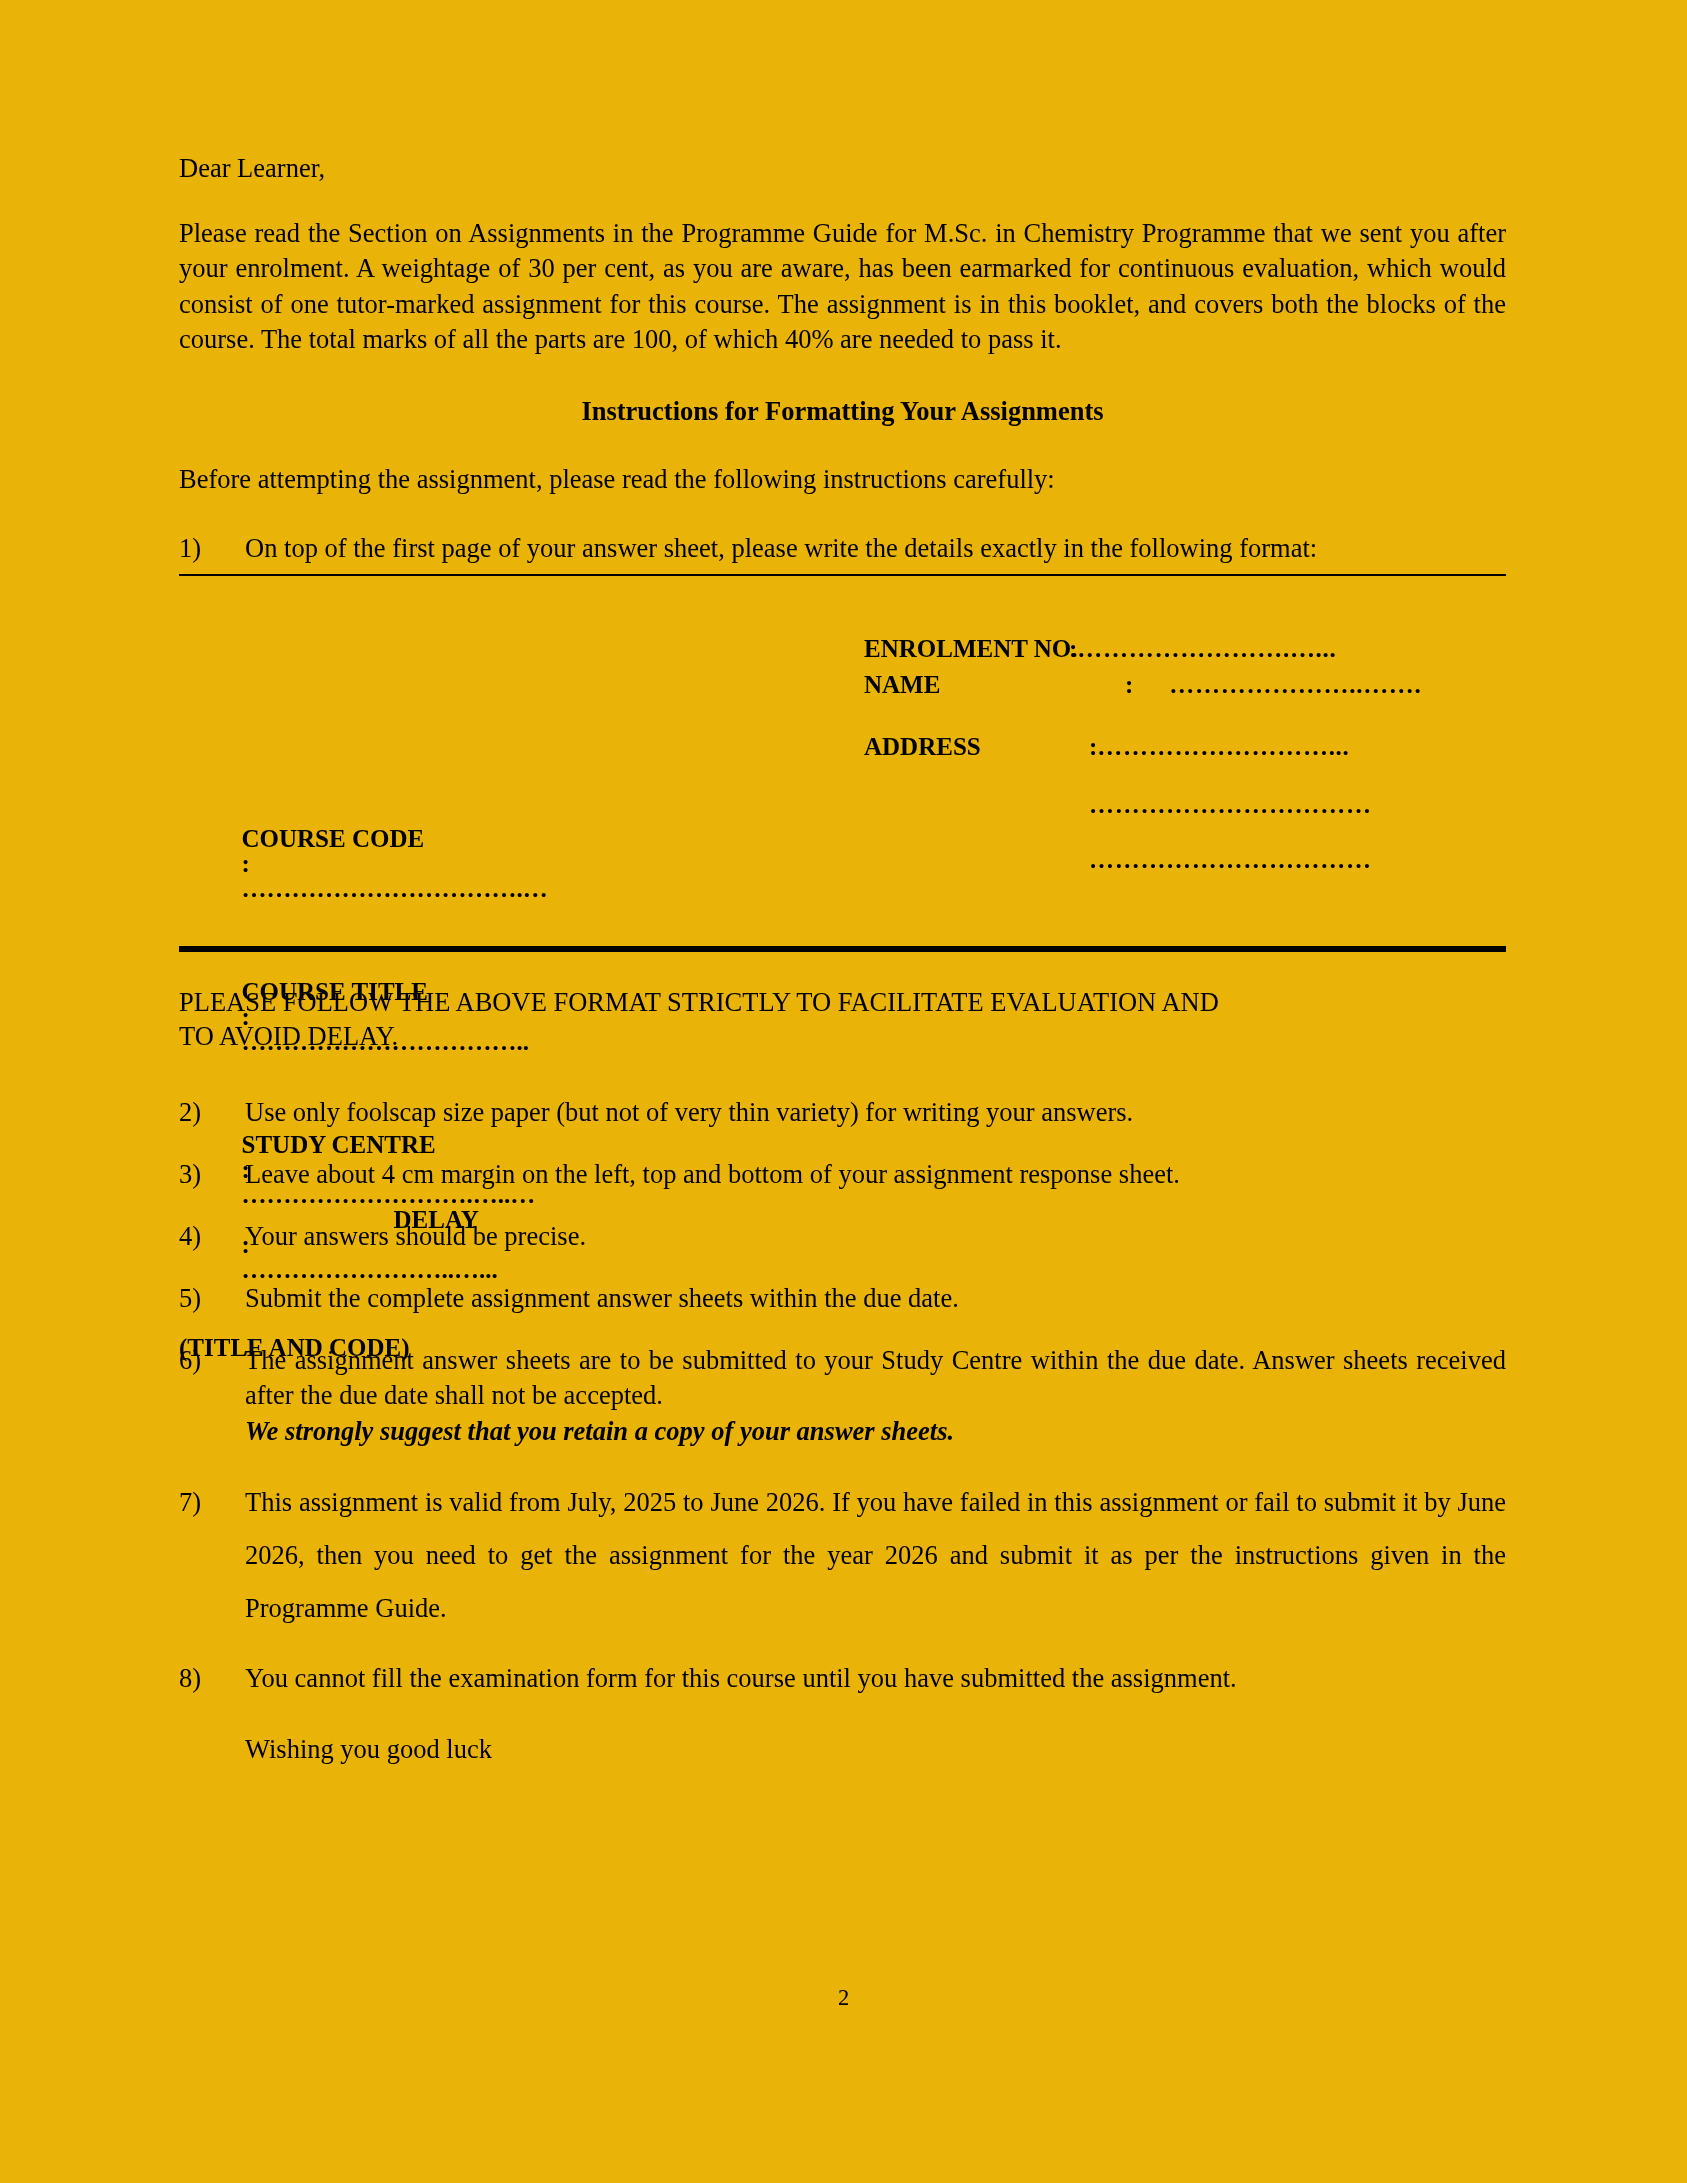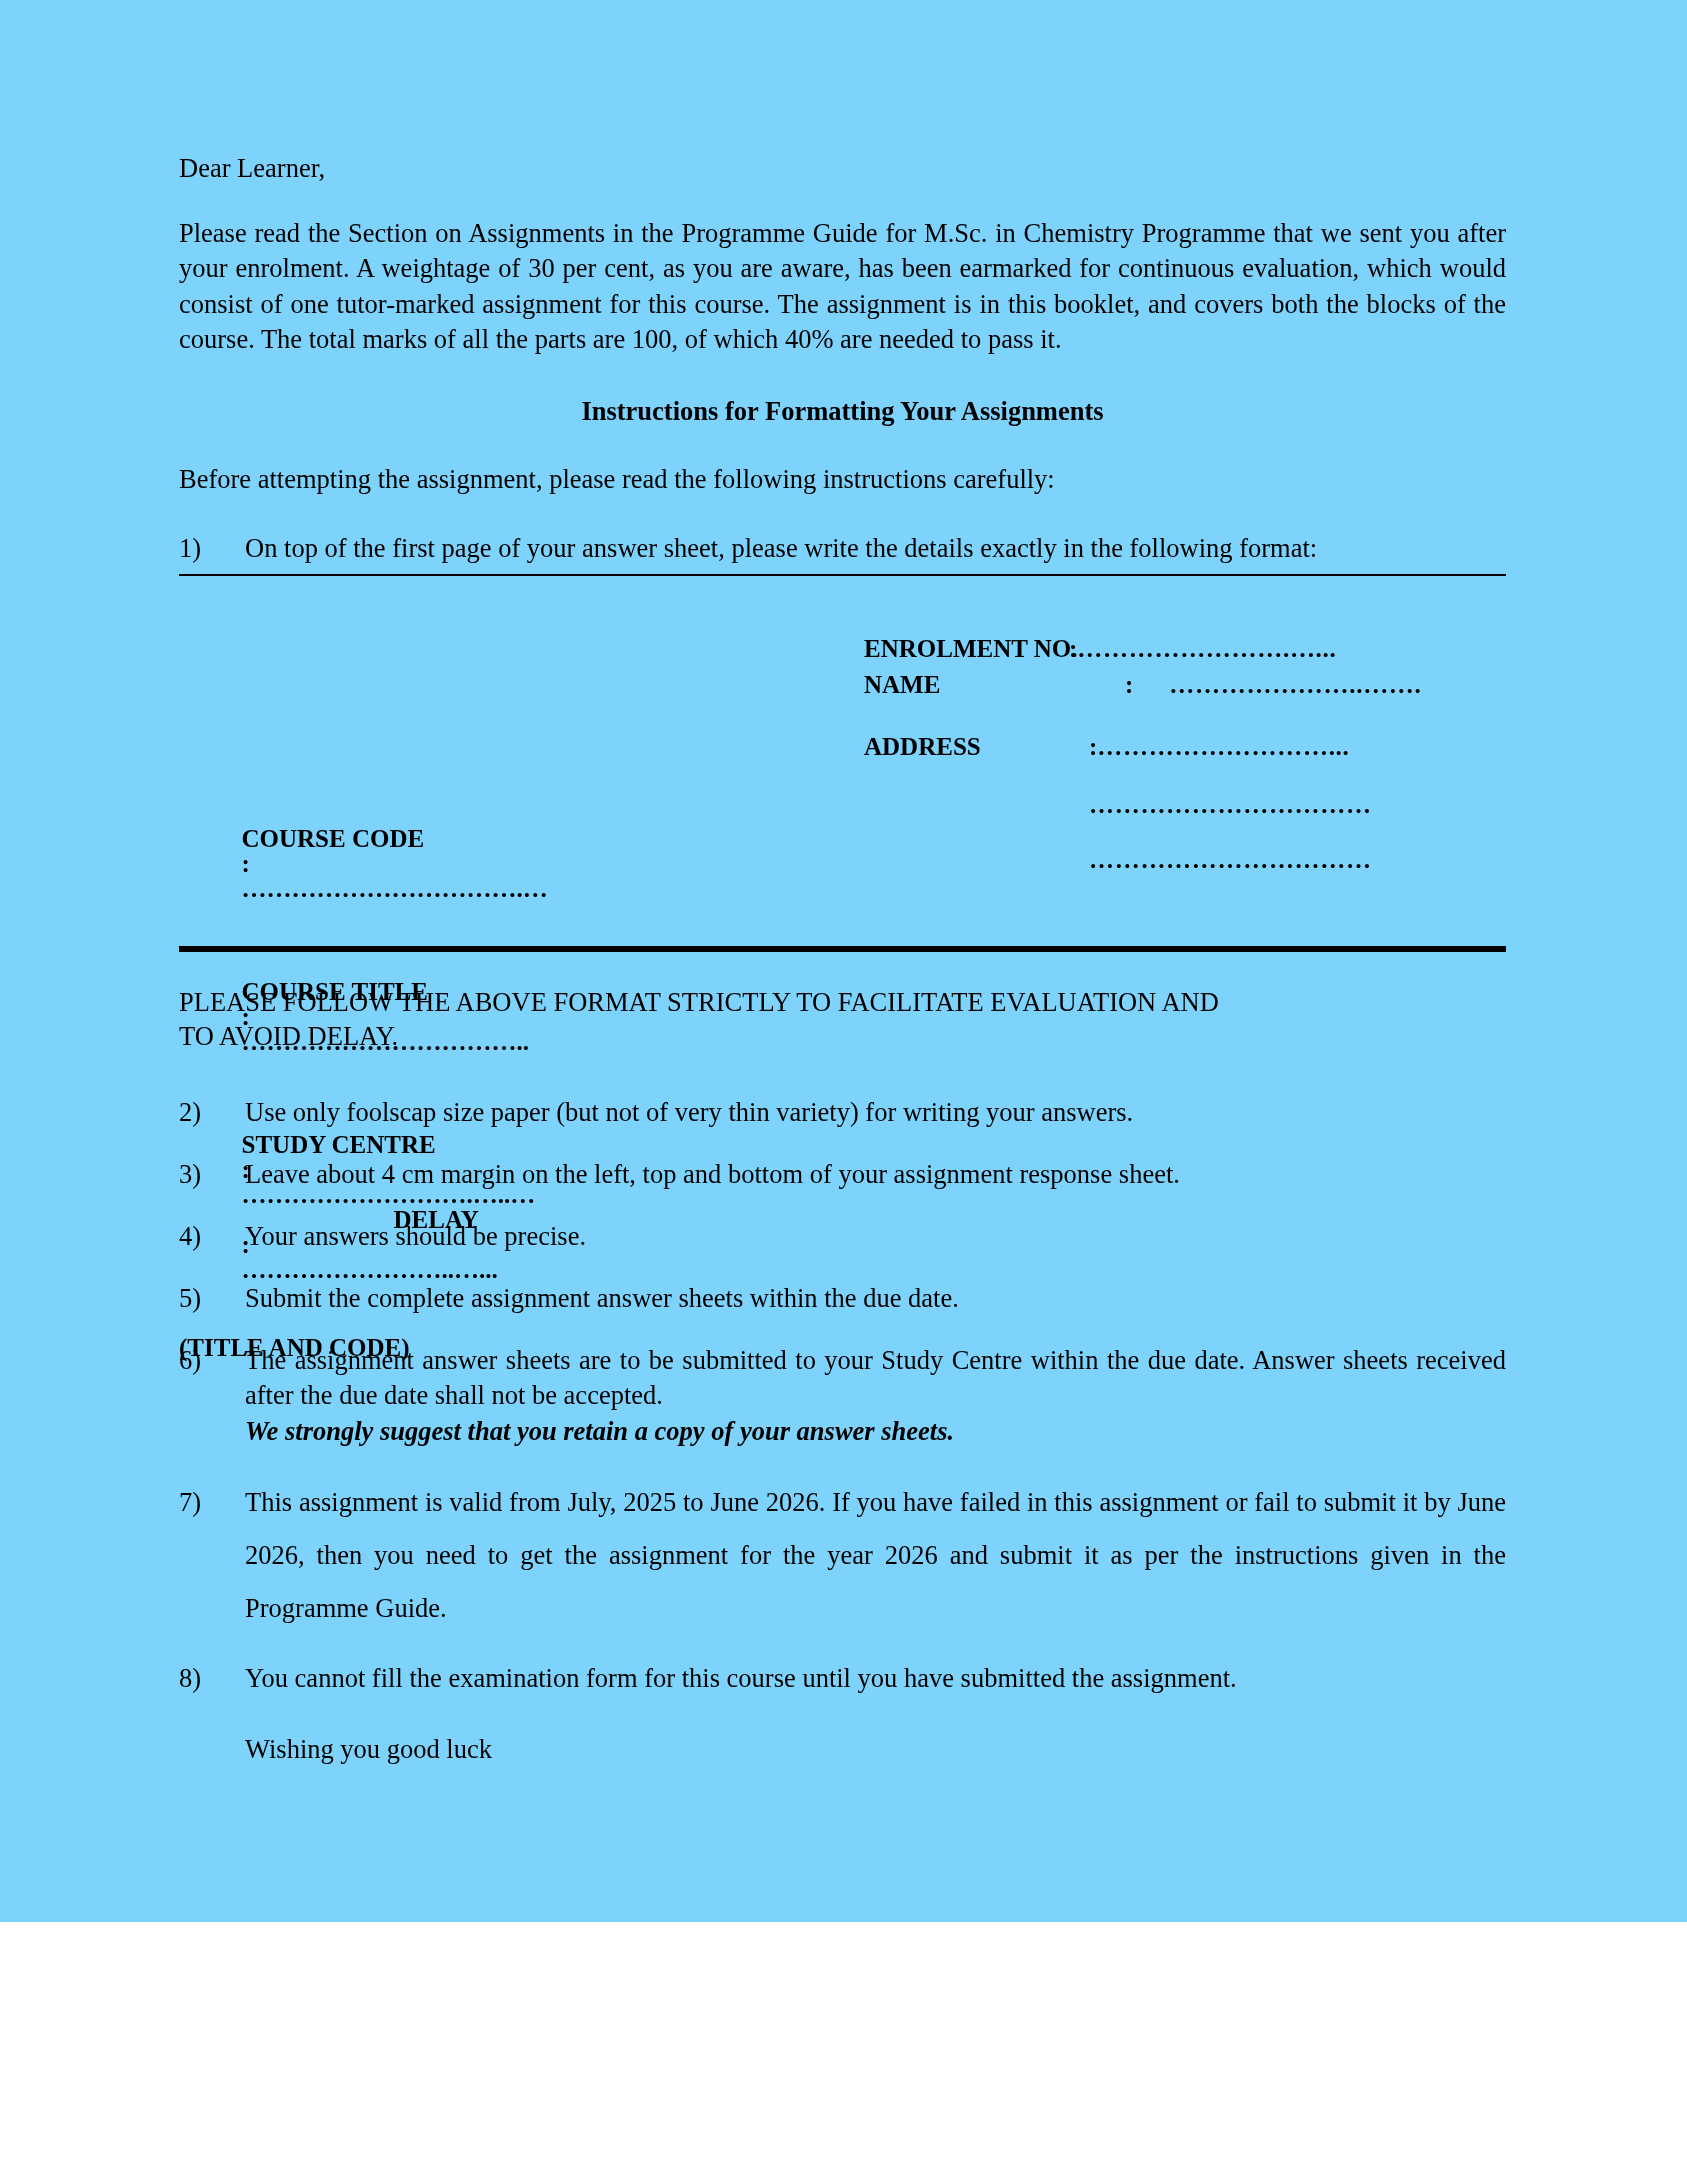--- a/index.html
+++ b/index.html
@@ -3,22 +3,22 @@
 <meta charset="utf-8">
 <style>
   html, body {
     margin: 0;
     padding: 0;
     background: #ffffff;
   }
   .page {
     position: relative;
     width: 1687px;
-    height: 1922px;
-    background: #7dd3fc;
+    height: 2183px;
+    background: #eab308;
     font-family: "Liberation Serif", "DejaVu Serif", serif;
     color: #000000;
     box-sizing: border-box;
     overflow: hidden;
   }
   .content {
     position: absolute;
     left: 179px;
     top: 0;
     width: 1327px;

